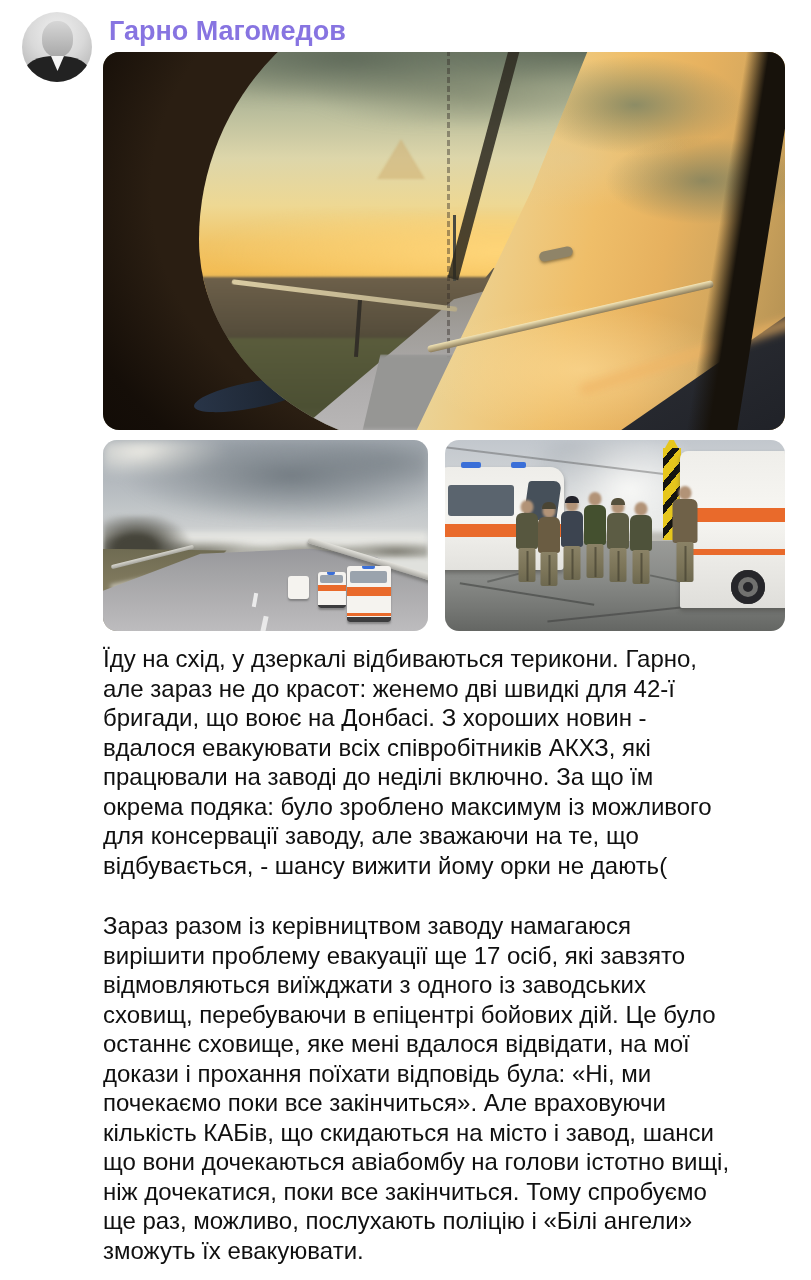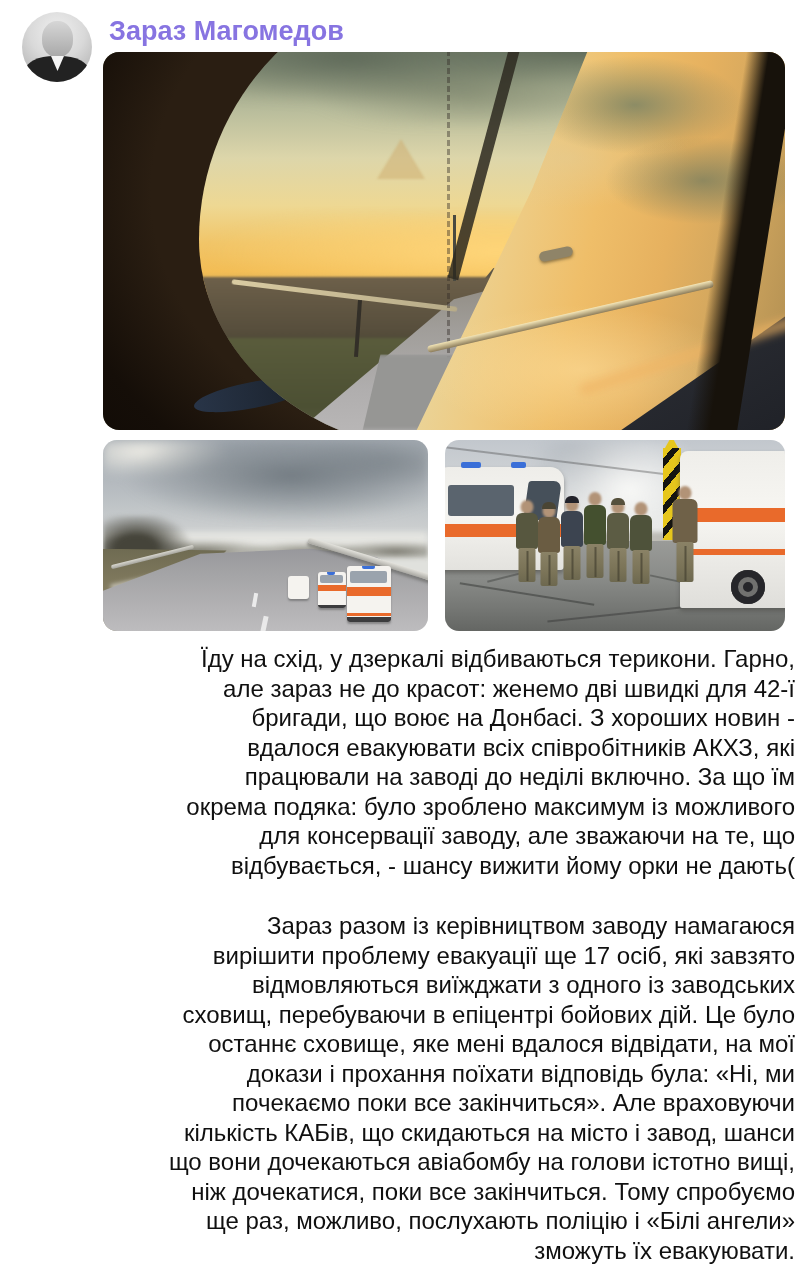--- a/index.html
+++ b/index.html
@@ -152,34 +152,34 @@
   .p-head{position:absolute;left:50%;transform:translateX(-50%);top:0;width:13px;height:14px;border-radius:50%;
       background:#b29377;filter:blur(1px);}
   .p-cap{position:absolute;left:50%;transform:translateX(-50%);top:-2px;width:14px;height:7px;border-radius:6px 6px 0 0;}
   .p-torso{position:absolute;left:50%;transform:translateX(-50%);top:13px;width:22px;height:36px;border-radius:6px 6px 3px 3px;}
   .p-legs{position:absolute;left:50%;transform:translateX(-50%);top:48px;width:17px;height:34px;border-radius:2px;
       background:linear-gradient(180deg,#8a8266 0%,#7b7458 60%,#6d684f 100%);}
   .p-legs::after{content:"";position:absolute;left:46%;top:10%;width:2px;height:88%;background:rgba(70,66,50,.7);}
 
   
   .message-text{left:103px;top:644px;width:692px;color:#101010;font-size:24px;line-height:29.5px;}
-  .message-text p{margin:0;white-space:pre-line;text-align:right;}
+  .message-text p{margin:0;white-space:pre-line;}
   .message-text p + p{margin-top:31px;}
 </style>
 </head>
 <body>
 
 <div class="screen">
 
   <div class="abs avatar">
     <div class="abs av-head"></div>
     <div class="abs av-body"></div>
     <div class="abs av-shirt"></div>
   </div>
-  <div class="abs author">Зараз Магомедов</div>
+  <div class="abs author">Гарно Магомедов</div>
 
   <div class="abs photo-main">
     <div class="abs m-housing"></div>
     <div class="abs m-blue-glint"></div>
     <div class="abs m-glass">
       <div class="abs g-cloudband"></div>
       <div class="abs g-glow"></div>
       <div class="abs g-hill"></div>
       <div class="abs g-land"></div>
       <div class="abs g-grass"></div>

